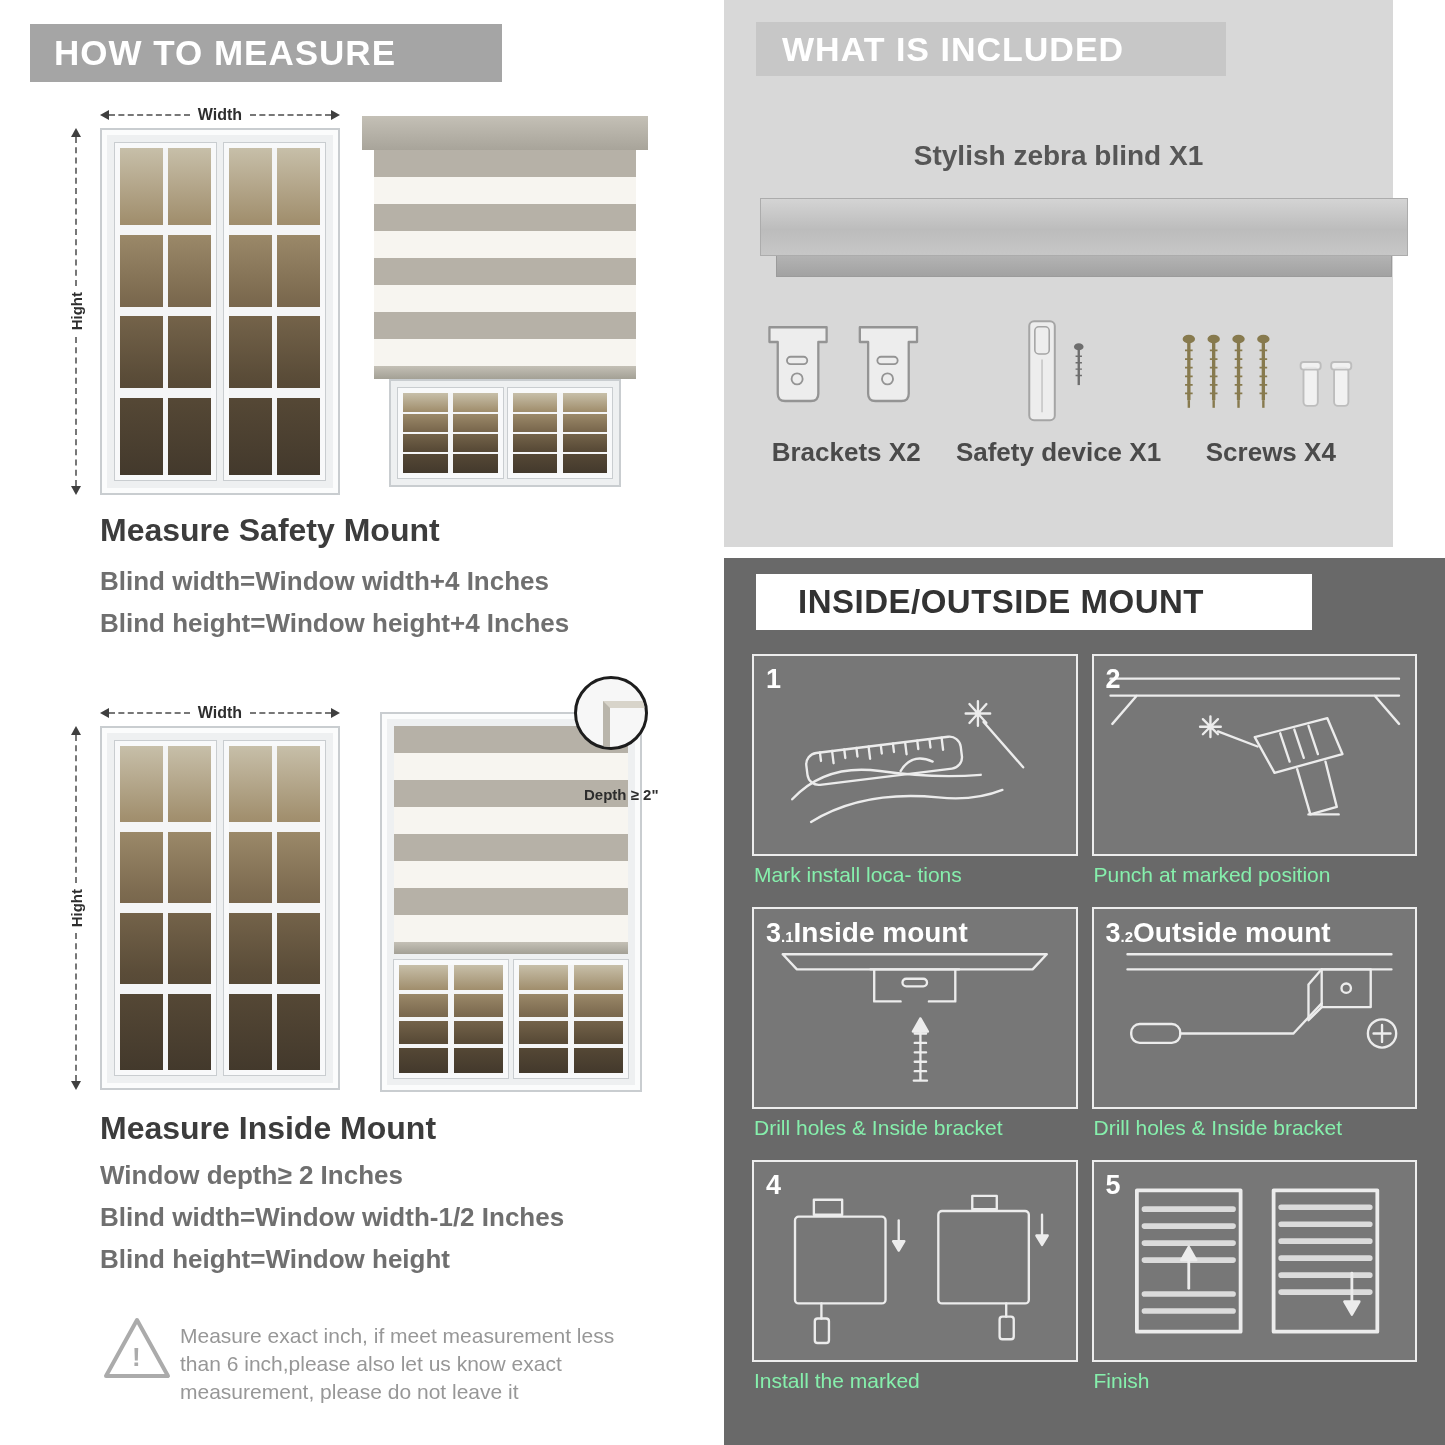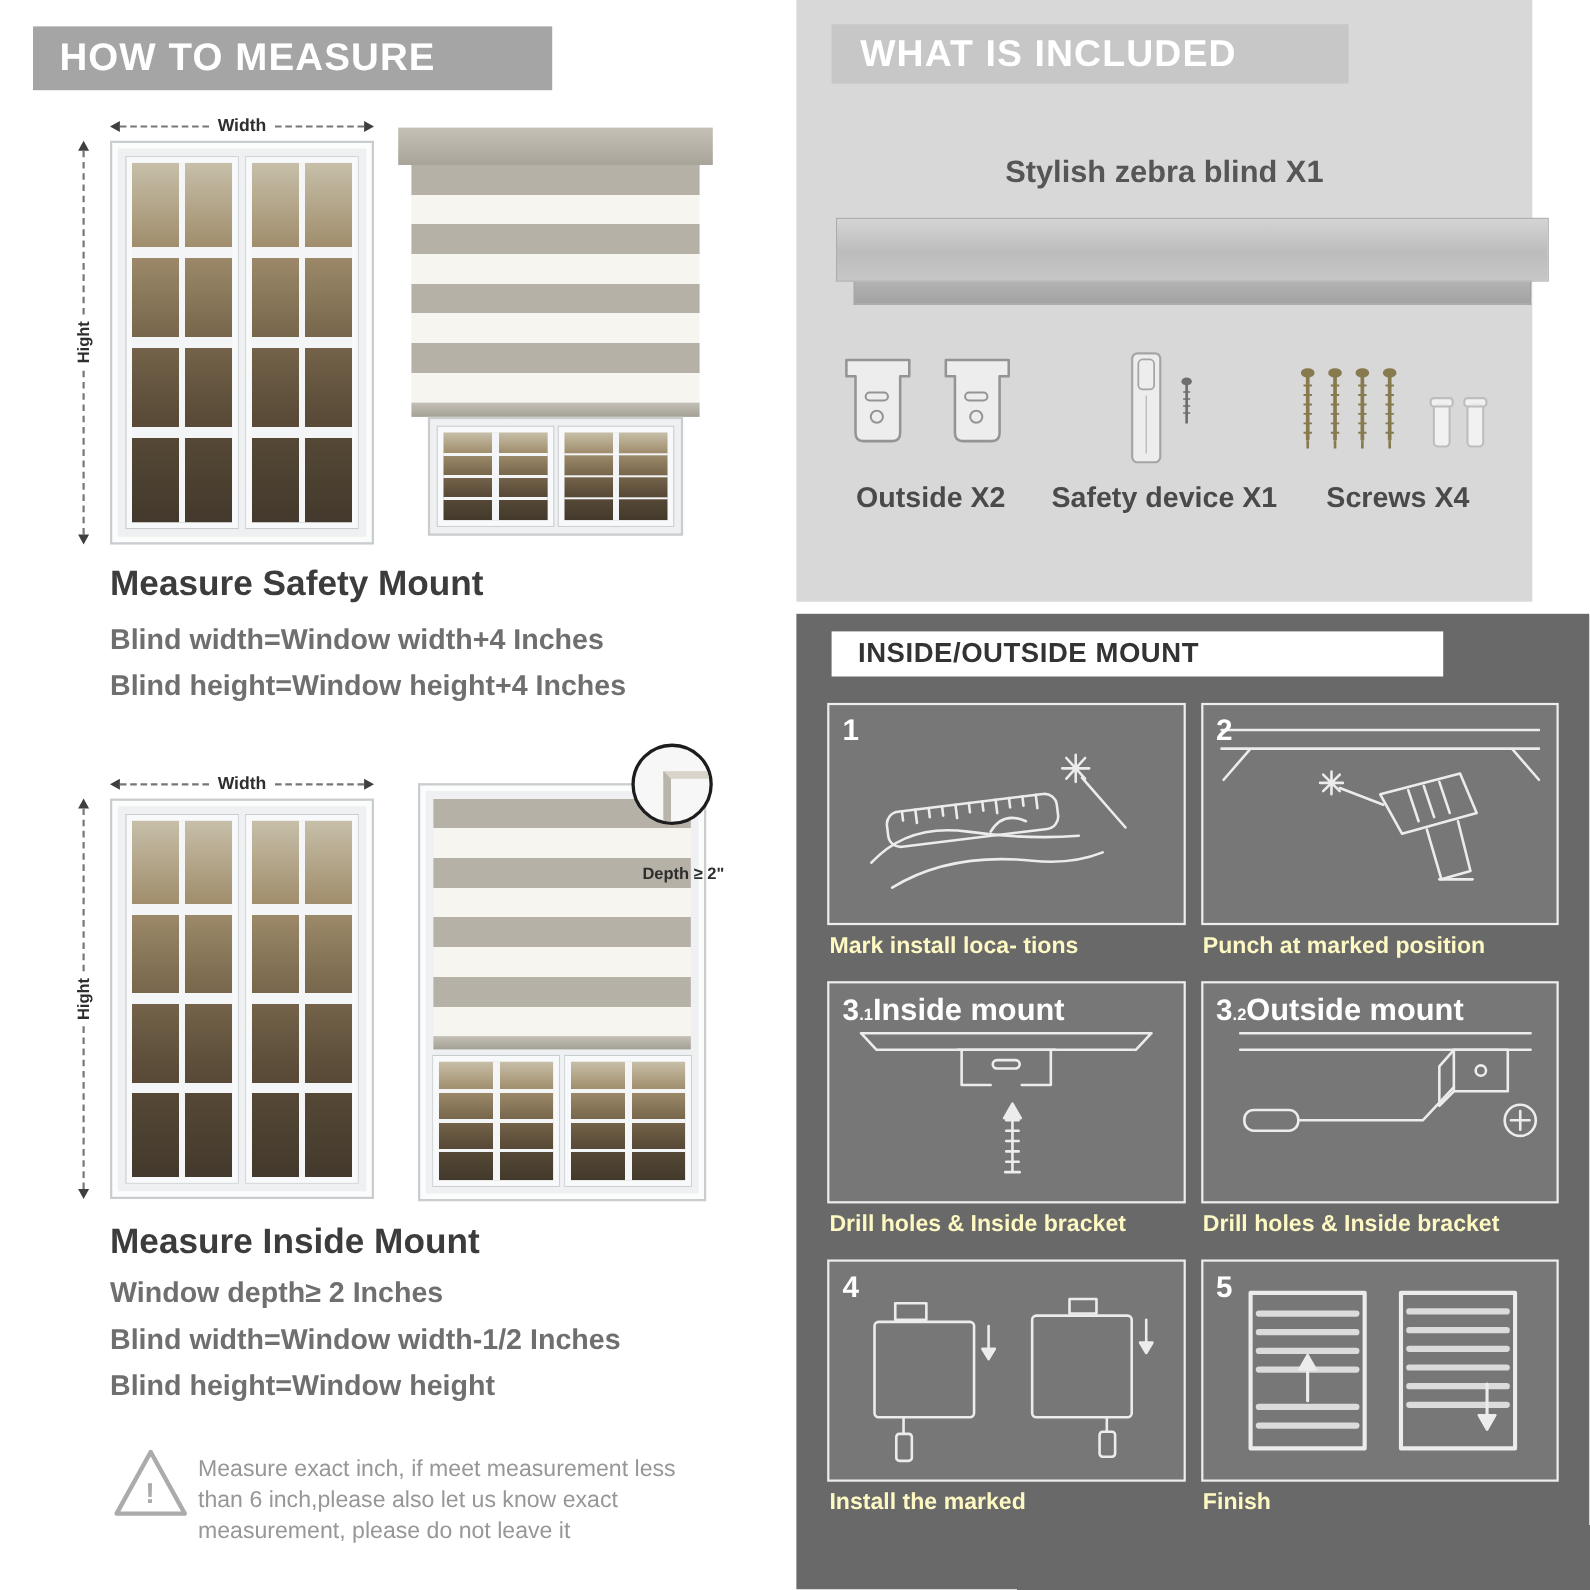--- a/index.html
+++ b/index.html
@@ -48,31 +48,31 @@
   .inc-header{position:absolute;left:32px;top:22px;width:470px;height:54px;background:#c7c7c7;
               color:#fff;font-size:34px;font-weight:bold;display:flex;align-items:center;
               padding-left:26px;letter-spacing:1px;box-sizing:border-box;}
   .product-label{position:absolute;left:0;top:140px;width:100%;text-align:center;
                  font-size:28px;font-weight:bold;color:#565656;}
   .inc-items{position:absolute;left:16px;right:16px;top:318px;height:150px;display:flex;}
   .inc-item{flex:1;display:flex;flex-direction:column;align-items:center;justify-content:flex-end;}
   .inc-label{font-size:26px;font-weight:bold;color:#4a4a4a;margin-top:12px;}
 
   .mount-section{left:724px;top:558px;width:721px;height:887px;background:#696969;box-sizing:border-box;}
-  .mount-header{margin:16px 0 0 32px;width:556px;height:41px;background:#ffffff;color:#333;
-                font-size:25px;font-weight:bold;display:flex;align-items:center;
-                padding-left:24px;box-sizing:border-box;letter-spacing:.5px;}
+  .mount-header{margin:16px 0 0 32px;width:556px;height:56px;background:#ffffff;color:#333;
+                font-size:33px;font-weight:bold;display:flex;align-items:center;
+                padding-left:42px;box-sizing:border-box;letter-spacing:.5px;}
   .steps{margin:24px 28px 0;display:grid;grid-template-columns:1fr 1fr;column-gap:14px;row-gap:8px;}
   .step{display:flex;flex-direction:column;}
   .panel{height:198px;background:#777777;border:2px solid #ededed;position:relative;overflow:hidden;}
   .stepnum{position:absolute;top:8px;left:12px;color:#fff;font-weight:bold;font-size:27px;
            display:flex;align-items:baseline;z-index:2;}
   .stepnum .sub{font-size:15px;}
   .ptitle{font-size:28px;margin-left:0;font-weight:bold;}
-  .caption{color:#fef9c3;font-weight:bold;font-size:21px;margin:7px 2px 12px;}
+  .caption{color:#86efac;font-weight:normal;font-size:21px;margin:7px 2px 12px;}
   .art{position:absolute;inset:0;width:100%;height:100%;}
   .sketch{stroke:#ececec;stroke-width:2.5;fill:none;stroke-linecap:round;stroke-linejoin:round;}
 </style>
 </head>
 <body>
 
 <div style="position:absolute;inset:0;">
 
   <div class="abs lheader">HOW TO MEASURE</div>
 
@@ -174,21 +174,21 @@
           <defs>
             <g id="bkt">
               <path d="M10 10 h62 v16 h-9 v56 q0 8 -8 8 h-28 q-8 0 -8 -8 v-56 h-9 z" fill="#ededed" stroke="#949494" stroke-width="2.5" stroke-linejoin="round"></path>
               <rect x="29" y="42" width="22" height="8" rx="4" fill="none" stroke="#949494" stroke-width="2"></rect>
               <circle cx="40" cy="66" r="6" fill="none" stroke="#949494" stroke-width="2"></circle>
             </g>
           </defs>
           <use href="#bkt"></use>
           <use href="#bkt" x="98"></use>
         </svg>
-        <div class="inc-label">Outside X2</div>
+        <div class="inc-label">Brackets X2</div>
       </div>
       <div class="inc-item">
         <svg width="120" height="134" viewBox="0 0 120 134">
           <rect x="24" y="4" width="32" height="124" rx="6" fill="rgba(255,255,255,.55)" stroke="#a5a5a5" stroke-width="2.5"></rect>
           <rect x="31" y="11" width="18" height="34" rx="5" fill="none" stroke="#a5a5a5" stroke-width="2"></rect>
           <path d="M40 52 v66" stroke="#b9b9b9" stroke-width="1.5" fill="none"></path>
           <ellipse cx="86" cy="36" rx="6" ry="4.5" fill="#6e6e6e"></ellipse>
           <path d="M86 40 v44" stroke="#6e6e6e" stroke-width="3" fill="none"></path>
           <path d="M82 48 h8 M82 56 h8 M82 64 h8 M82 72 h8" stroke="#6e6e6e" stroke-width="1.8" fill="none"></path>
         </svg>

